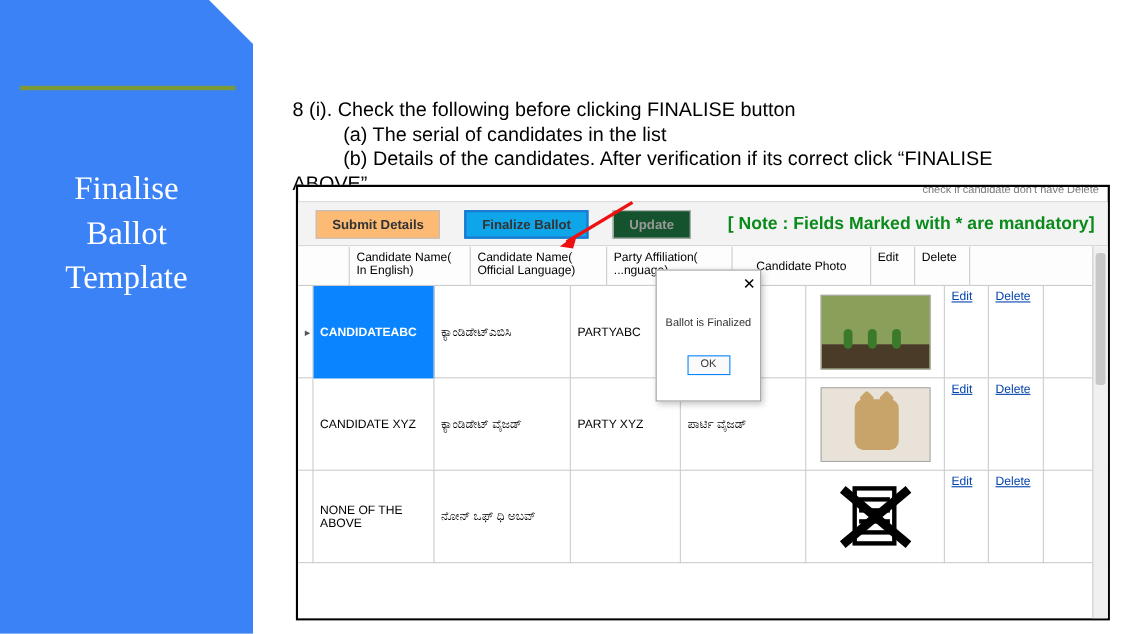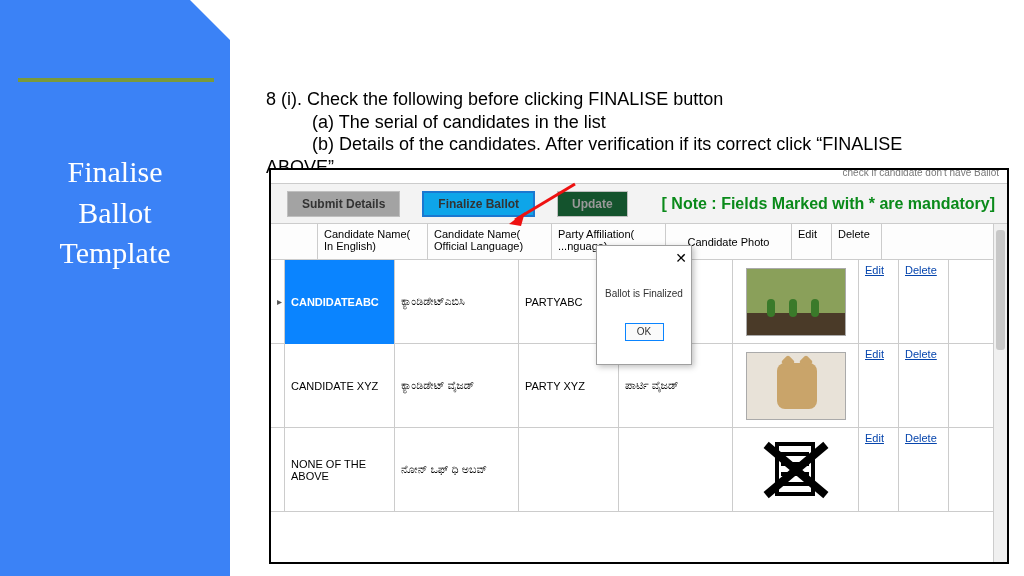--- a/index.html
+++ b/index.html
@@ -98,21 +98,21 @@
   }
   .btn {
     display: inline-flex;
     align-items: center;
     justify-content: center;
     height: 26px;
     padding: 0 14px;
     font-size: 12px;
     font-weight: bold;
     color: #333;
-    background: #a3a3a3;
+    background: #fdba74;
     border: 1px solid #bfbfbf;
     cursor: pointer;
   }
   .btn.finalize { border: 2px solid #1a78d0; background: #0ea5e9; }
   .btn.update { color: #999; background: #14532d; }
   .toolbar-note {
     margin-left: auto;
     margin-right: 12px;
     color: #0a8a1a;
     font-size: 16px;
@@ -234,21 +234,21 @@
 <div class="instructions">
   <div>8 (i). Check the following before clicking FINALISE button</div>
   <div class="sub">(a) The serial of candidates in the list</div>
   <div class="sub">(b) Details of the candidates. After verification if its correct click “FINALISE</div>
   <div style="margin-left:0">ABOVE”</div>
 </div>
 
 <div class="app-frame">
 
   <div class="photo-check">
-    <span>check if candidate don't have Ballot</span>
+    <span>check if candidate don't have Delete</span>
   </div>
 
   <div class="toolbar">
     <div class="btn">Submit Details</div>
     <div class="btn finalize">Finalize Ballot</div>
     <div class="btn update">Update</div>
     <div class="toolbar-note">[ Note : Fields Marked with * are mandatory]</div>
   </div>
 
   <div class="grid">

